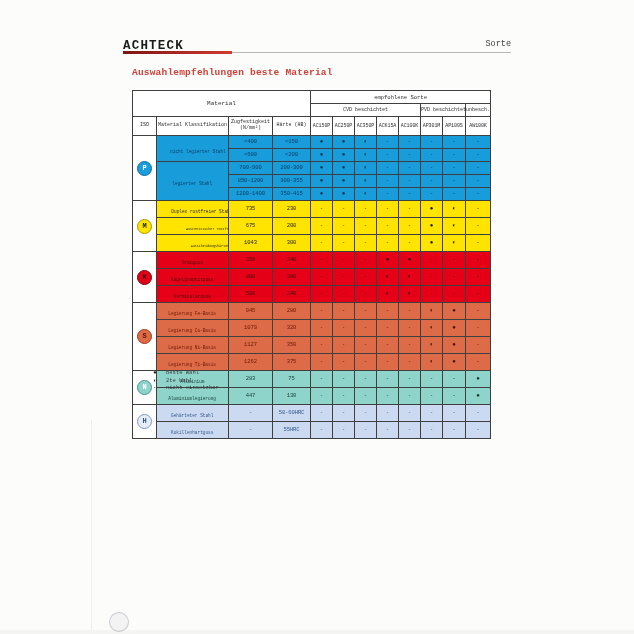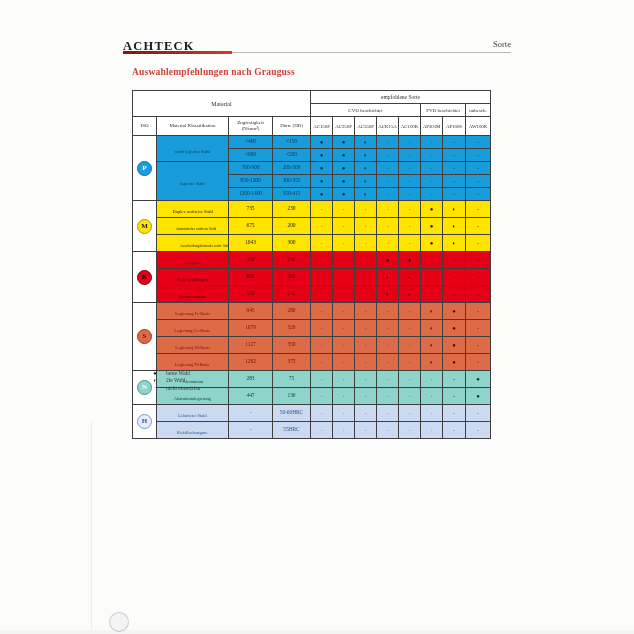--- a/index.html
+++ b/index.html
@@ -1,19 +1,19 @@
 <!DOCTYPE html>
 <html><head>
 <meta charset="utf-8">
 <style>
   html,body { margin:0; padding:0; }
   .page {
     position:relative; width:634px; height:634px;
     background:#fcfcfb; overflow:hidden;
-    font-family:Liberation Serif, serif;
+    font-family:Liberation Mono, monospace;
     color:#222;
   }
   
   .edge-left { position:absolute; left:91px; top:420px; width:1px; height:210px; background:rgba(0,0,0,0.06); }
   .edge-bottom { position:absolute; left:0; bottom:0; width:100%; height:4px; background:rgba(0,0,0,0.03); }
   .watermark { position:absolute; left:109px; top:612px; width:18px; height:18px; border-radius:50%;
     border:1px solid rgba(130,130,145,0.35); background:rgba(180,180,195,0.12); }
 
   
   .header { position:absolute; left:123px; top:36px; width:388px; height:16px; }
@@ -58,21 +58,21 @@
 
 <div class="page">
 
   <div class="header">
     <span class="brand">ACHTECK</span>
     <span class="doctype">Sorte</span>
     <div class="header-rule"></div>
     <div class="brand-underline"></div>
   </div>
 
-  <h1 class="title">Auswahlempfehlungen nach Grauguss</h1>
+  <h1 class="title">Auswahlempfehlungen beste Material</h1>
 
   <table class="mat">
     <colgroup>
       <col style="width:24px">
         <col style="width:72px">
         <col style="width:44px">
         <col style="width:38px">
       <col style="width:22px">
         <col style="width:22px">
         <col style="width:22px">

